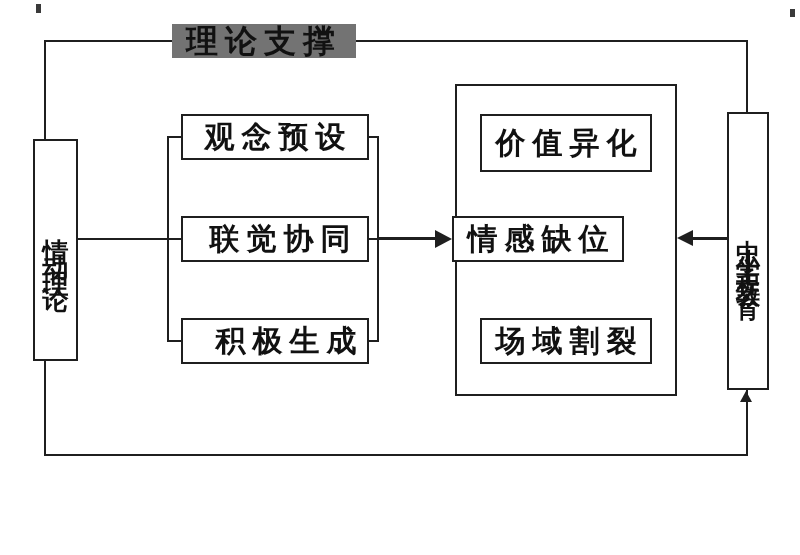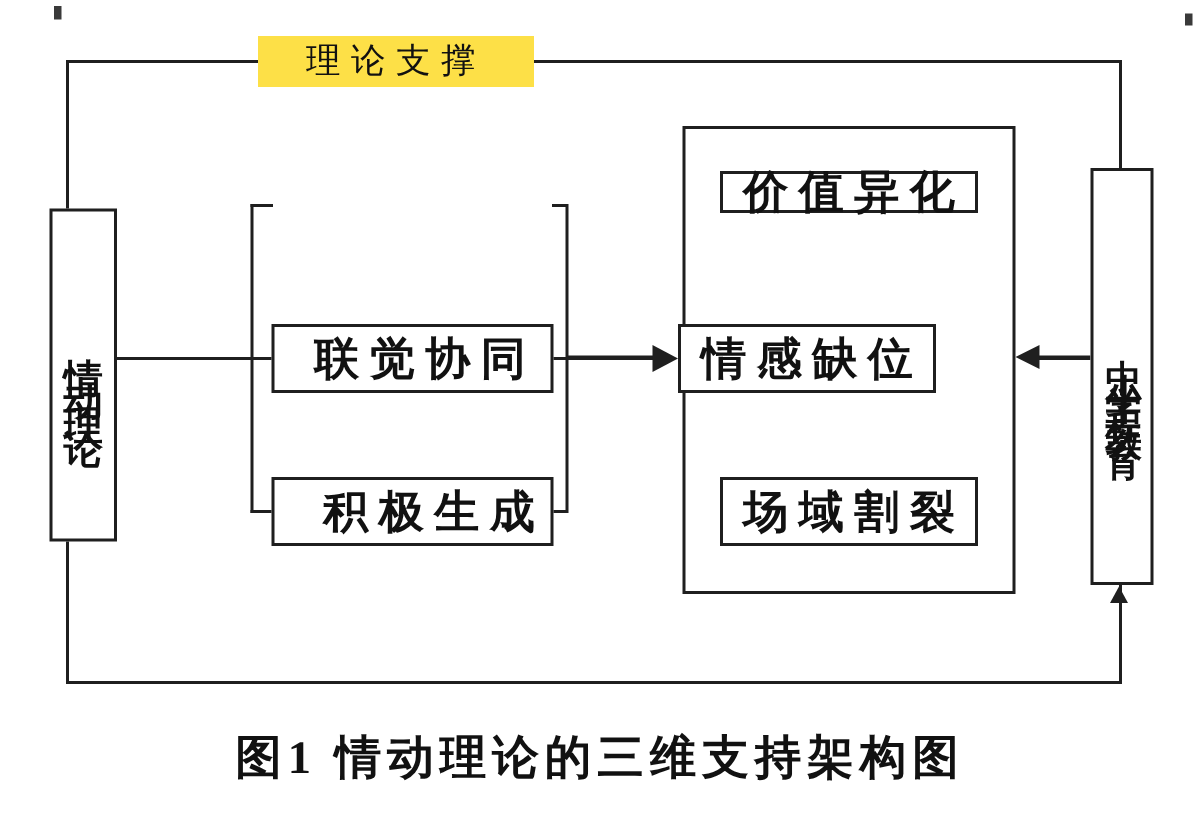--- a/index.html
+++ b/index.html
@@ -21,22 +21,22 @@
     font-size:30px;font-weight:600;letter-spacing:7px;text-indent:7px;
     white-space:nowrap;
   }
   .vtext{
     writing-mode:vertical-rl;text-orientation:upright;
     font-weight:600;white-space:nowrap;
   }
   .left-node-text{font-size:26px;letter-spacing:16px;}
   .right-node-text{font-size:24px;letter-spacing:9px;}
   .toplabel{
-    position:absolute;background:#fde047;text-align:center;
-    font-size:23px;font-weight:400;letter-spacing:7px;padding:0 8px;
+    position:absolute;background:#737373;text-align:center;
+    font-size:32px;font-weight:700;letter-spacing:7px;padding:0 8px;
     line-height:34px;top:24px;
   }
   .arrow-right{
     position:absolute;width:0;height:0;
     border-top:9px solid transparent;border-bottom:9px solid transparent;
     border-left:17px solid #1f1f1f;
   }
   .arrow-left{
     position:absolute;width:0;height:0;
     border-top:8px solid transparent;border-bottom:8px solid transparent;
@@ -86,37 +86,39 @@
   <div class="arrow-up" style="left:740px;top:391px;"></div>
 
   <div class="box" style="left:33px;top:139px;width:45px;height:222px;">
     <span class="vtext left-node-text">情动理论</span>
   </div>
 
   <div class="box" style="left:727px;top:112px;width:42px;height:278px;">
     <span class="vtext right-node-text">中小学工程教育</span>
   </div>
 
+  <div class="box" style="left:181px;top:114px;width:188px;height:46px;">
+    <span class="node-label">观念预设</span>
+  </div>
   <div class="box" style="left:181px;top:216px;width:188px;height:46px;padding-left:10px;">
     <span class="node-label">联觉协同</span>
   </div>
   <div class="box" style="left:181px;top:318px;width:188px;height:46px;padding-left:22px;">
     <span class="node-label">积极生成</span>
   </div>
 
   <div class="box" style="left:455px;top:84px;width:222px;height:312px;"></div>
 
-  <div class="box" style="left:480px;top:114px;width:172px;height:28px;align-items:center;">
+  <div class="box" style="left:480px;top:114px;width:172px;height:58px;align-items:center;">
     <span class="node-label">价值异化</span>
   </div>
   <div class="box" style="left:452px;top:216px;width:172px;height:46px;">
     <span class="node-label">情感缺位</span>
   </div>
   <div class="box" style="left:480px;top:318px;width:172px;height:46px;font-family:Liberation Serif, serif;">
     <span class="node-label">场域割裂</span>
   </div>
 
-  <div class="caption">图1  情动理论的三维支持架构图</div>
 
   <div class="speck" style="left:36px;top:4px;width:5px;height:9px;"></div>
   <div class="speck" style="left:790px;top:9px;width:5px;height:8px;"></div>
 
 </div>
 
 </body></html>

